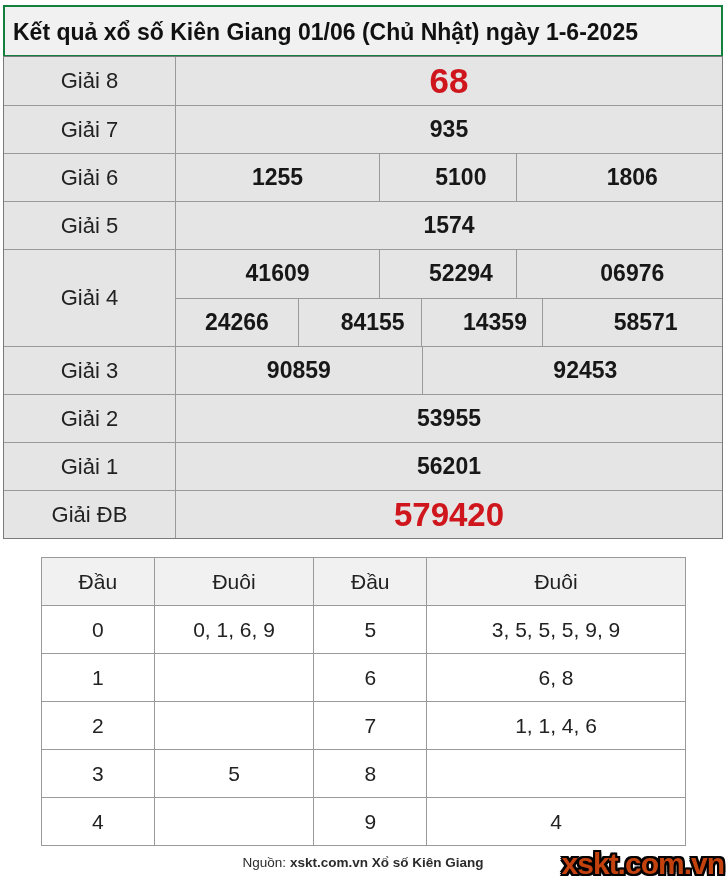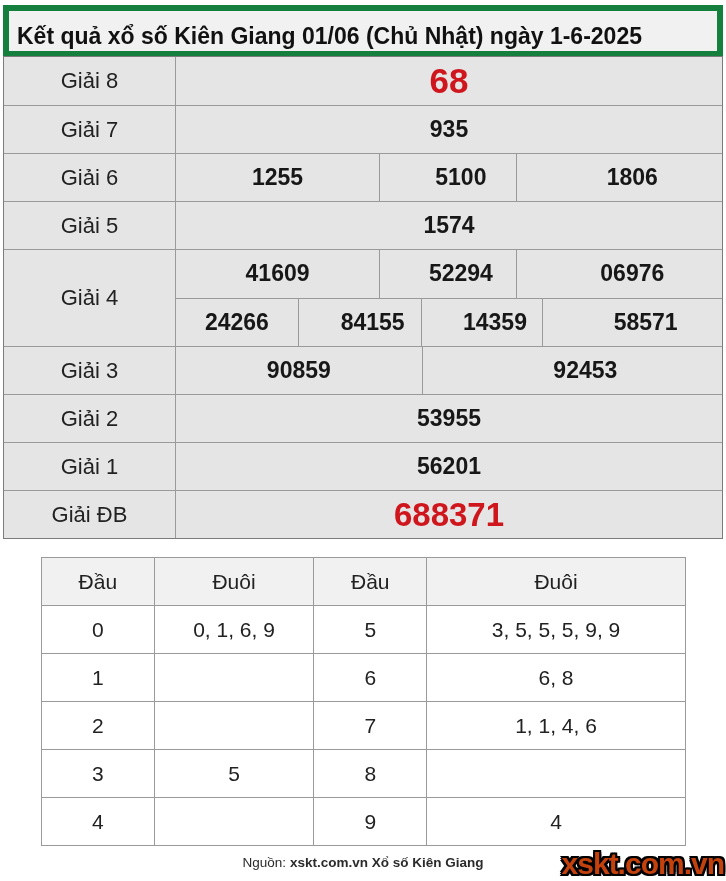--- a/index.html
+++ b/index.html
@@ -8,21 +8,21 @@
     position: relative;
     width: 726px; height: 881px;
     background: #fff;
     color: #1c1c1c;
     overflow: hidden;
   }
   
   .title-bar {
     position: absolute; left: 3px; top: 5px; width: 720px; height: 52px;
     background: #f1f1f1;
-    border: 6px solid #15803d;
+    border: 2px solid #15803d;
     font-weight: bold; font-size: 23px; line-height: 50px;
     padding-left: 8px;
     white-space: nowrap;
     color: #111;
   }
   
   .results {
     position: absolute; left: 3px; top: 56px; width: 720px;
     border: 1px solid #7b7b7b;
     background: #e5e5e5;
@@ -157,21 +157,21 @@
     <div class="prow">
       <div class="plabel">Giải 1</div>
       <div class="pcells">
         <div class="pcell c100">56201</div>
       </div>
     </div>
 
     <div class="prow">
       <div class="plabel">Giải ĐB</div>
       <div class="pcells">
-        <div class="pcell c100 red sz-db">688371</div>
+        <div class="pcell c100 red sz-db">579420</div>
       </div>
     </div>
 
   </div>
 
   <table class="ht-table">
     <colgroup>
       <col style="width:17.5%">
         <col style="width:24.8%">
         <col style="width:17.5%">

